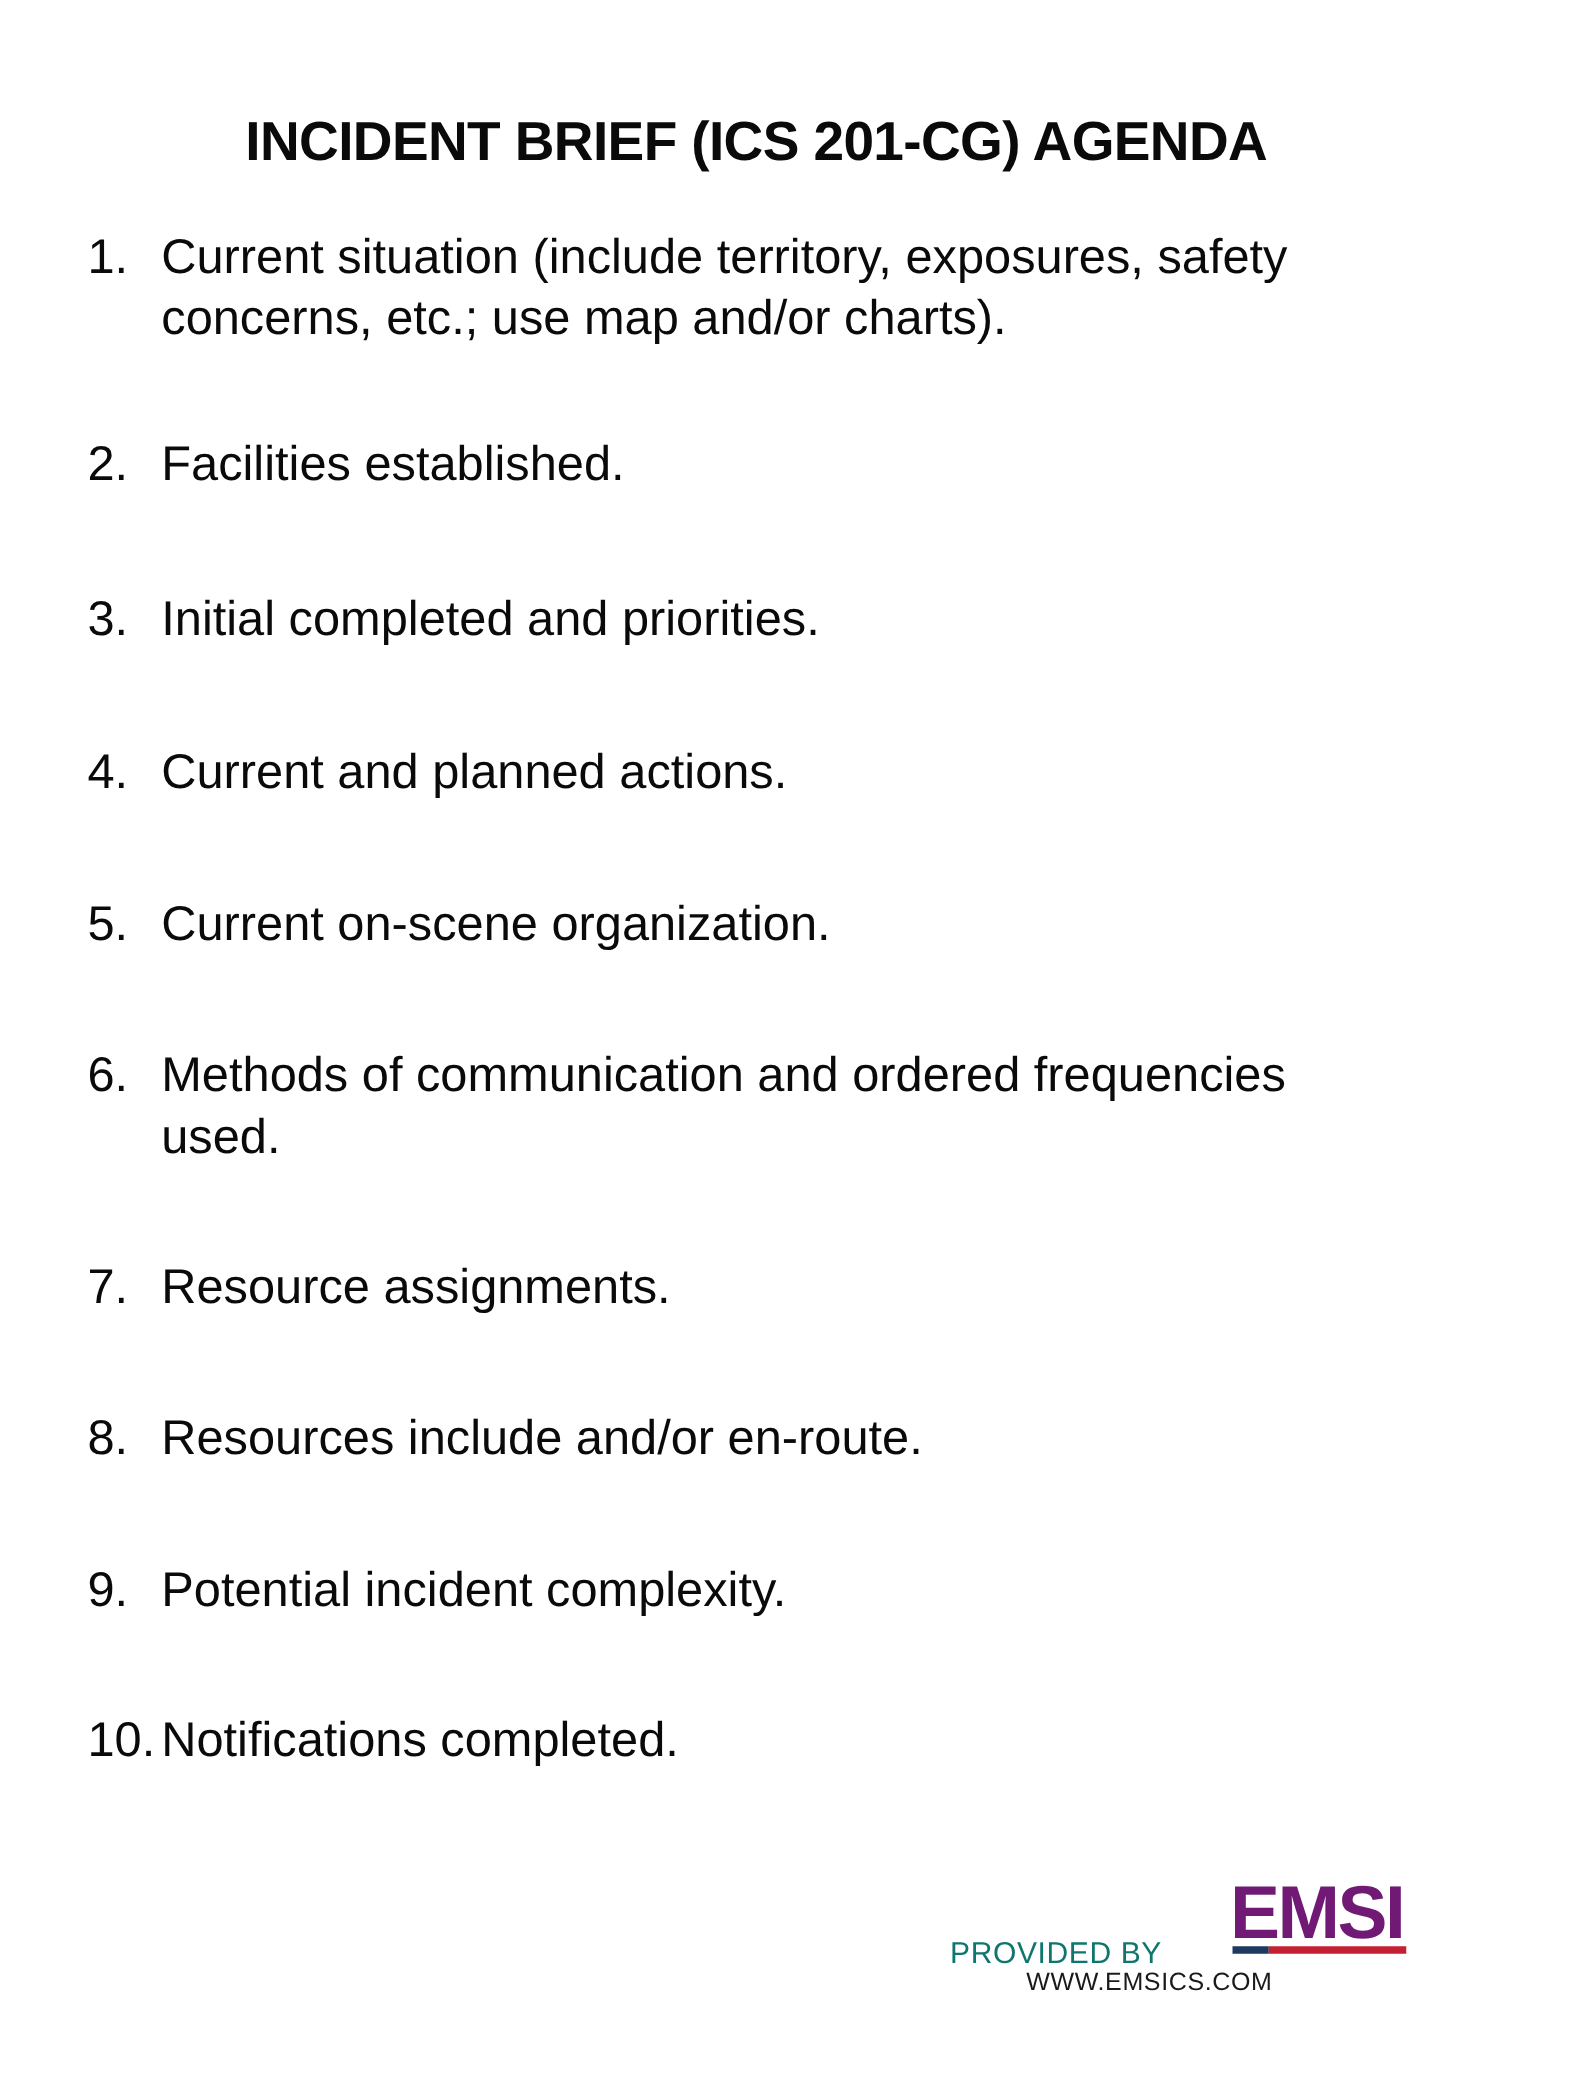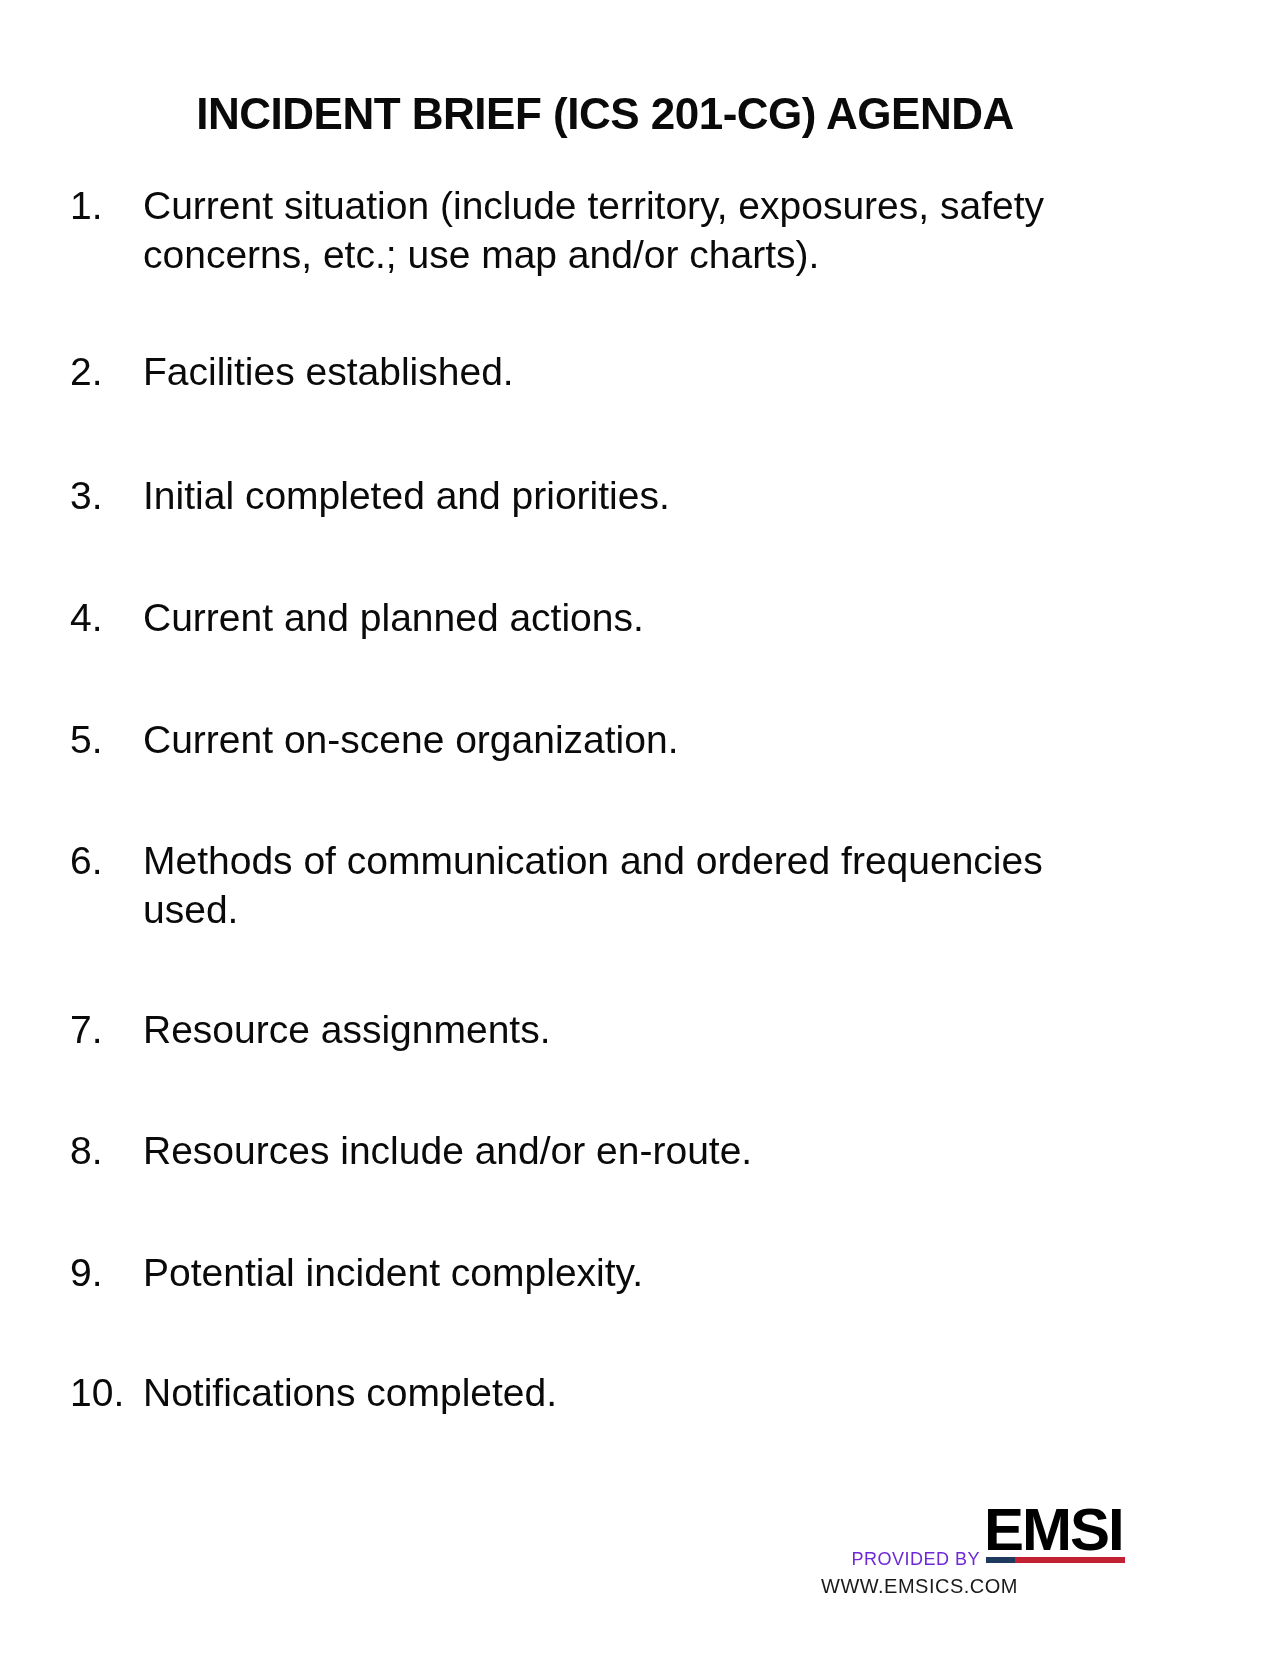--- a/index.html
+++ b/index.html
@@ -33,56 +33,56 @@
     font-size: 39px;
     line-height: 49px;
   }
   .item .num {
     position: absolute;
     left: 0;
     top: 0;
   }
   .item .text {
     position: absolute;
-    left: 73px;
+    left: 59px;
     top: 0;
     width: 1010px;
     white-space: pre-wrap;
   }
   .i1  { top: 181px; }
   .i2  { top: 347px; }
   .i3  { top: 471px; }
   .i4  { top: 593px; }
   .i5  { top: 715px; }
   .i6  { top: 836px; }
   .i7  { top: 1005px; }
   .i8  { top: 1126px; }
   .i9  { top: 1248px; }
   .i10 { top: 1368px; }
 
   .provided-by {
     position: absolute;
     top: 1549px;
     left: 760px;
     width: 220px;
-    text-align: right;
-    font-size: 18px;
+    text-align: left;
+    font-size: 24px;
     letter-spacing: 0.5px;
-    color: #6d28d9;
+    color: #0f766e;
     white-space: nowrap;
   }
   .logo-text {
     position: absolute;
     top: 1500px;
     left: 984px;
     font-size: 60px;
     line-height: 60px;
     font-weight: bold;
     letter-spacing: -2px;
-    color: #000000;
+    color: #701a75;
   }
   .logo-bar {
     position: absolute;
     top: 1557px;
     left: 986px;
     width: 139px;
     height: 6px;
     display: flex;
   }
   .logo-bar .seg-blue { width: 29px; height: 100%; }

